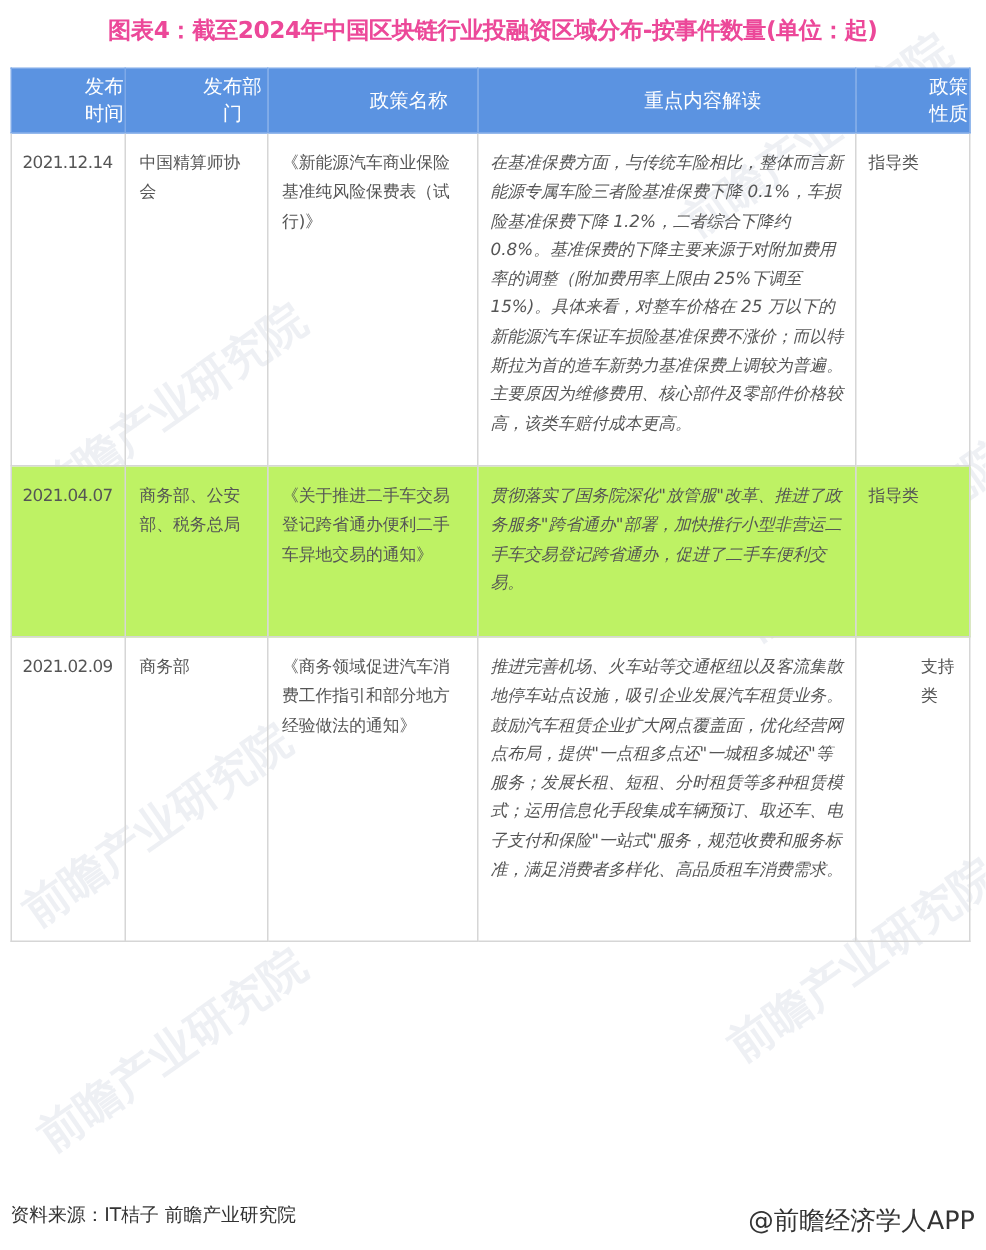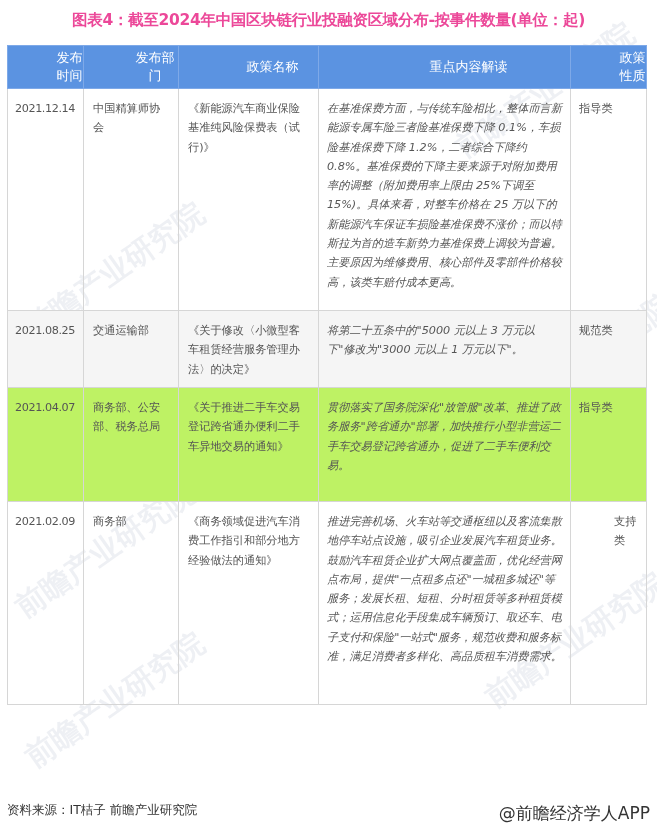--- a/index.html
+++ b/index.html
@@ -70,27 +70,20 @@
     </tr>
   </thead>
   <tbody>
     <tr class="r0">
       <td class="date">2021.12.14</td>
       <td class="dept">中国精算师协会</td>
       <td class="name">《新能源汽车商业保险基准纯风险保费表（试行)》</td>
       <td class="content">在基准保费方面，与传统车险相比，整体而言新能源专属车险三者险基准保费下降 0.1%，车损险基准保费下降 1.2%，二者综合下降约 0.8%。基准保费的下降主要来源于对附加费用率的调整（附加费用率上限由 25%下调至 15%)。具体来看，对整车价格在 25 万以下的新能源汽车保证车损险基准保费不涨价；而以特斯拉为首的造车新势力基准保费上调较为普遍。主要原因为维修费用、核心部件及零部件价格较高，该类车赔付成本更高。</td>
       <td class="type">指导类</td>
     </tr>
-    <tr class="r1">
-      <td class="date">2021.08.25</td>
-      <td class="dept">交通运输部</td>
-      <td class="name">《关于修改〈小微型客车租赁经营服务管理办法〉的决定》</td>
-      <td class="content">将第二十五条中的"5000 元以上 3 万元以下"修改为"3000 元以上 1 万元以下"。</td>
-      <td class="type">规范类</td>
-    </tr>
     <tr class="r3">
       <td class="date">2021.04.07</td>
       <td class="dept">商务部、公安部、税务总局</td>
       <td class="name">《关于推进二手车交易登记跨省通办便利二手车异地交易的通知》</td>
       <td class="content">贯彻落实了国务院深化"放管服"改革、推进了政务服务"跨省通办"部署，加快推行小型非营运二手车交易登记跨省通办，促进了二手车便利交易。</td>
       <td class="type">指导类</td>
     </tr>
     <tr class="r4">
       <td class="date">2021.02.09</td>
       <td class="dept">商务部</td>

